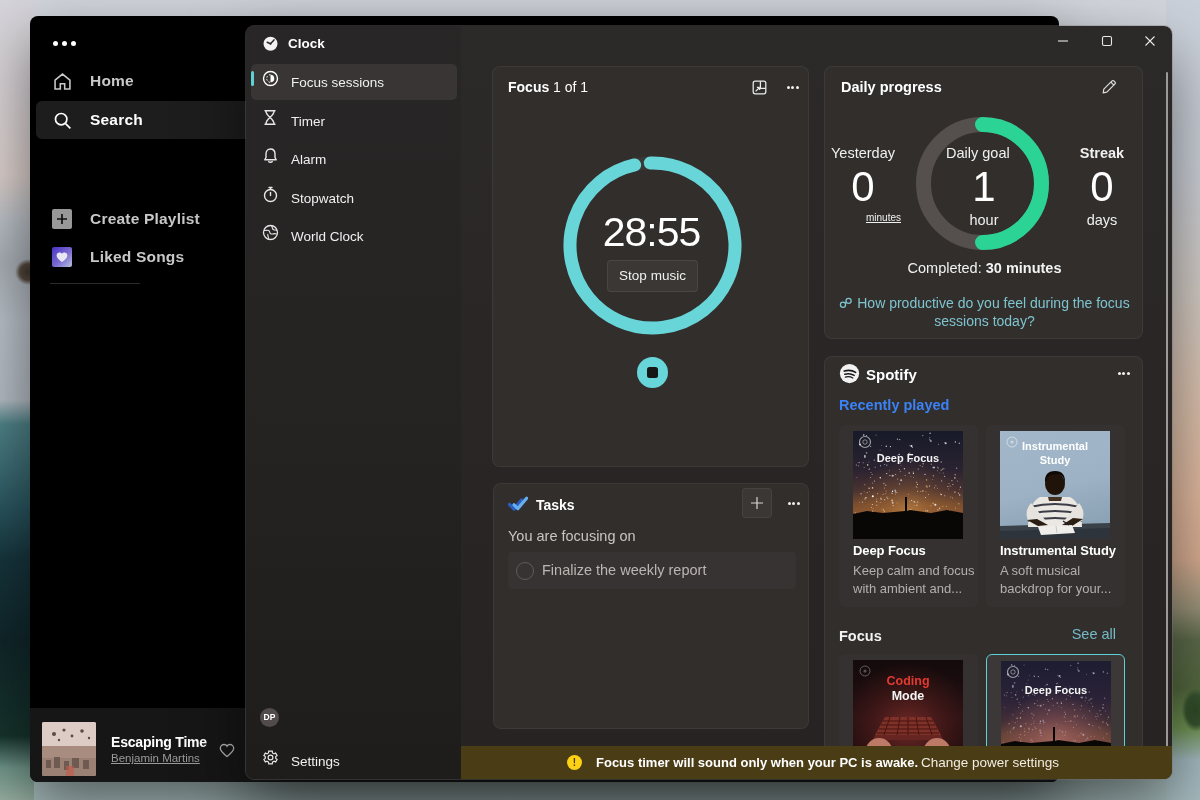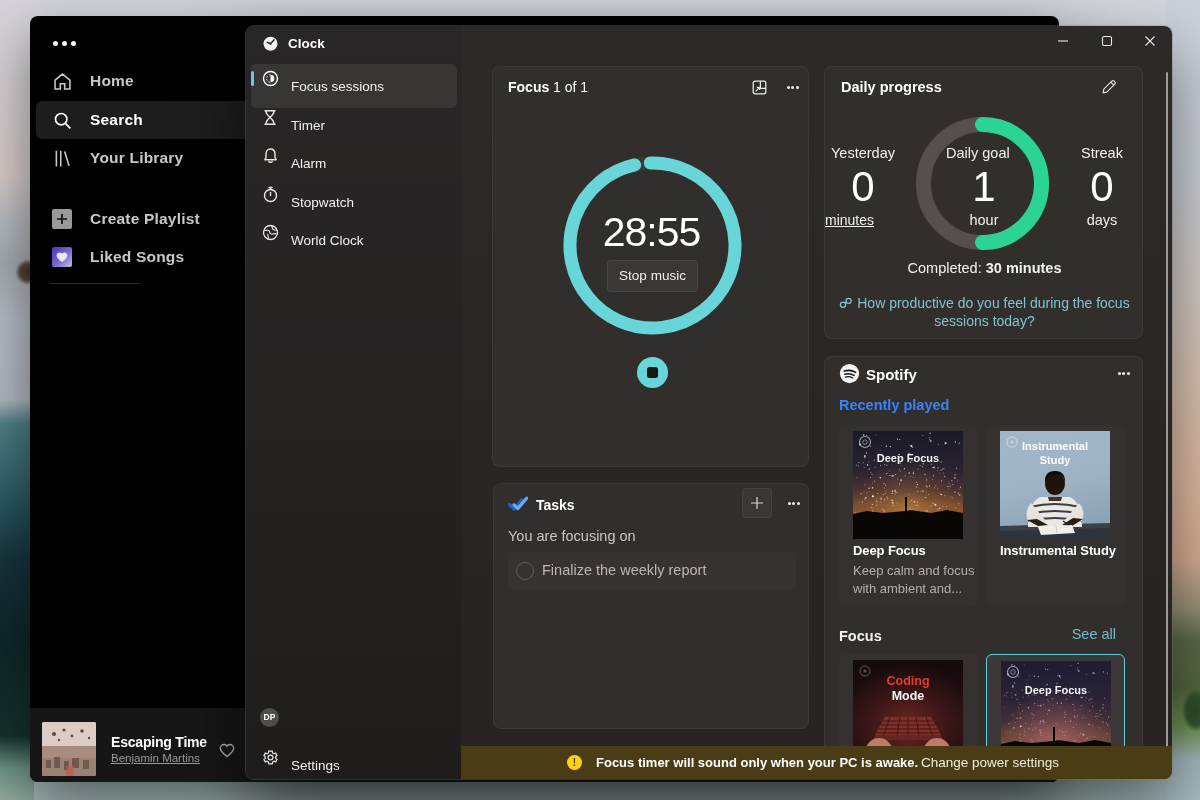--- a/index.html
+++ b/index.html
@@ -30,21 +30,21 @@
   #spbar { left:0; top:692px; width:1029px; height:74px; background:#161616; border-radius:0 0 8px 8px; }
   #spart { left:12px; top:14px; width:54px; height:54px; border-radius:2px; overflow:hidden; }
   #sptitle { left:81px; top:26px; font-size:14px; font-weight:700; color:#fff; letter-spacing:-0.2px; }
   #spsub { left:81px; top:44px; font-size:11.5px; color:#9a9a9a;text-decoration:underline; }
   #spheart { left:189px; top:35px; color:#b3b3b3; }
   
   #ck { left:246px; top:26px; width:926px; height:753px; background:linear-gradient(180deg,#2c2a29 0%,#292625 45%,#262322 100%); border-radius:8px;
         box-shadow:0 28px 64px rgba(0,0,0,.5); outline:1px solid rgba(120,120,120,.35); }
   #cknav { left:0; top:0; width:215px; height:753px; border-radius:8px 0 0 8px;
         background:linear-gradient(180deg,#282626 0%,#252222 55%,#1f1c1c 100%); }
-  .navrow { position:absolute; left:5px; width:206px; height:44px; }
+  .navrow { position:absolute; left:5px; width:206px; height:36px; }
   .navrow svg { position:absolute; left:11px; top:5.5px; }
   .navrow .lb { position:absolute; left:40px; top:50%; transform:translateY(-50%); font-size:13.5px; color:#f0f0f0; }
   #navsel { background:#383534; border-radius:5px; }
   #navpill { left:5px; top:45px; width:3px; height:15px; border-radius:2px; background:#60d1d3; }
   .card { position:absolute; background:#312e2c; border:1px solid rgba(255,255,255,.055); border-radius:8px; }
   .chead { position:absolute; left:15px; top:12px; font-size:14px; color:#fff; }
   .cdots { position:absolute; display:flex; gap:1.9px; }
   .cdots i { width:3px; height:3px; border-radius:50%; background:#f0f0f0; }
   
   #notif { left:215px; top:720px; width:711px; height:33px; background:#4a3c15; display:flex; align-items:center; border-radius:0 0 8px 0; }
@@ -379,26 +379,20 @@
       </svg>
     <span class="lb">Home</span>
   </div>
   <div id="sprSearch" class="sprow abs">
     <svg style="left:16px;" width="21" height="21" viewBox="0 0 24 24" fill="none" stroke="#ffffff" stroke-width="1.9">
         <circle cx="10.5" cy="10.5" r="6.5"></circle>
         <path d="M15.5 15.5 L21 21"></path>
       </svg>
     <span class="lb">Search</span>
   </div>
-  <div class="sprow abs" style="top:123px;">
-    <svg width="21" height="21" viewBox="0 0 24 24" fill="none" stroke="#c8c8c8" stroke-width="1.8">
-        <path d="M5 3 V21 M10 3 V21 M14.5 4 L19.5 20.5"></path>
-      </svg>
-    <span class="lb">Your Library</span>
-  </div>
   <div class="sprow abs" style="top:184px;">
     <div class="spbox abs" style="background:#989898;">
         <svg width="20" height="20" viewBox="0 0 20 20" stroke="#111" stroke-width="1.7">
           <path d="M10 5 V15 M5 10 H15"></path>
         </svg>
       </div>
     <span class="lb">Create Playlist</span>
   </div>
   <div class="sprow abs" style="top:222px;">
     <div class="spbox abs" style="background:linear-gradient(135deg,#4733c8 0%,#7b6ad0 55%,#b8c4e0 100%);">
@@ -553,25 +547,25 @@
     <svg class="abs" style="left:276px;top:11px;" width="17" height="17" viewBox="0 0 17 17" fill="none" stroke="#dedede" stroke-width="1.2">
         <path d="M2.8 11.2 L10.8 3.2 Q12 2 13.2 3.2 L13.8 3.8 Q15 5 13.8 6.2 L5.8 14.2 L2.2 14.8 Z" stroke-linejoin="round"></path>
         <path d="M9.8 4.2 L12.8 7.2"></path>
       </svg>
     <svg class="abs" style="left:82px;top:41px;" width="151" height="151" viewBox="0 0 151 151" fill="none">
       <circle cx="75.5" cy="75.5" r="59" stroke="#55504e" stroke-width="15"></circle>
       <path d="M 75.5 16.5 A 59 59 0 0 1 75.5 134.5" stroke="#2bd394" stroke-width="15" stroke-linecap="round"></path>
     </svg>
     <div class="abs" style="left:0px;top:78px;width:76px;text-align:center;font-size:14.5px;color:#f0f0f0;">Yesterday</div>
     <div class="abs" style="left:0px;top:96px;width:76px;text-align:center;font-size:42px;color:#fff;">0</div>
-    <div class="abs" style="left:0px;top:145px;width:76px;text-align:left;font-size:14px;color:#f0f0f0;text-decoration:underline;">minutes</div>
+    <div class="abs" style="left:0px;top:145px;width:76px;text-align:right;font-size:10px;color:#f0f0f0;text-decoration:underline;">minutes</div>
     <div class="abs" style="left:121px;top:78px;width:76px;text-align:left;font-size:14.5px;color:#f0f0f0;">Daily goal</div>
     <div class="abs" style="left:121px;top:96px;width:76px;text-align:center;font-size:42px;color:#fff;">1</div>
     <div class="abs" style="left:121px;top:145px;width:76px;text-align:center;font-size:14.5px;color:#f0f0f0;">hour</div>
-    <div class="abs" style="left:239px;top:78px;width:76px;text-align:center;font-size:14.5px;color:#f0f0f0;">Streak</div>
+    <div class="abs" style="left:239px;top:78px;width:76px;text-align:center;font-size:14.5px;color:#f0f0f0;font-weight:bold;">Streak</div>
     <div class="abs" style="left:239px;top:96px;width:76px;text-align:center;font-size:42px;color:#fff;">0</div>
     <div class="abs" style="left:239px;top:145px;width:76px;text-align:center;font-size:14.5px;color:#f0f0f0;">days</div>
     <div class="abs" style="left:0;top:193px;width:319px;text-align:center;font-size:14.5px;color:#f2f2f2;">Completed: <b>30 minutes</b></div>
     <div class="abs" style="left:0;top:228px;width:319px;text-align:center;font-size:14px;line-height:17.5px;color:#7ec4cf;"><svg width="14" height="12" viewBox="0 0 16 14" fill="none" stroke="#7ec4cf" stroke-width="1.5" style="vertical-align:-1px;">
           <circle cx="4.5" cy="9" r="3"></circle>
           <circle cx="11" cy="4.5" r="3"></circle>
           <path d="M6.5 7 L9 6.2"></path>
         </svg> How productive do you feel during the focus<br>sessions today?</div>
   </div>
 
@@ -625,20 +619,21 @@
 <path d="M83 88 L72 95 L62 94 L73 87 Z" fill="#2a1d11"></path>
 <path d="M38 96 L72 94 L75 102 L41 104 Z" fill="#f0eeea"></path>
 <path d="M56 95 L57 102" stroke="#b8b4ae" stroke-width="0.7"></path>
 <path d="M63 90 L69 94" stroke="#23232a" stroke-width="1.4"></path>
 <text x="55" y="19" text-anchor="middle" font-family="Liberation Sans" font-size="11" font-weight="700" fill="#fff">Instrumental</text>
 <text x="55" y="33" text-anchor="middle" font-family="Liberation Sans" font-size="11" font-weight="700" fill="#fff">Study</text>
 <circle cx="12" cy="11" r="5" fill="none" stroke="#f0f0f0" stroke-width="1" opacity="0.6"></circle>
           <circle cx="12" cy="11" r="1.6" fill="#f0f0f0" opacity="0.55"></circle>
 </svg>
         <div class="tt">Instrumental Study</div>
+        <div class="td">A soft musical<br>backdrop for your...</div>
       </div>
     <div class="abs" style="left:14px;top:271px;font-size:14.5px;font-weight:700;color:#f2f2f2;">Focus</div>
     <div class="abs" style="left:0px;top:269px;width:291px;text-align:right;font-size:14.5px;color:#74bac8;">See all</div>
     <div class="tile" style="left:14px;top:297px;height:180px;">
         <svg class="art" viewBox="0 0 110 108">
 <rect width="110" height="108" fill="url(#cmbg)"></rect>
 <rect width="110" height="108" fill="url(#cmglow)"></rect>
 <path d="M32 57 L78 57 L88 75 L22 75 Z" fill="#7d3129"></path>
 <g stroke="#48140f" stroke-width="1">
 <path d="M30 61 L80 61 M28 65 L82 65 M26 69 L84 69 M24 73 L86 73"></path>

